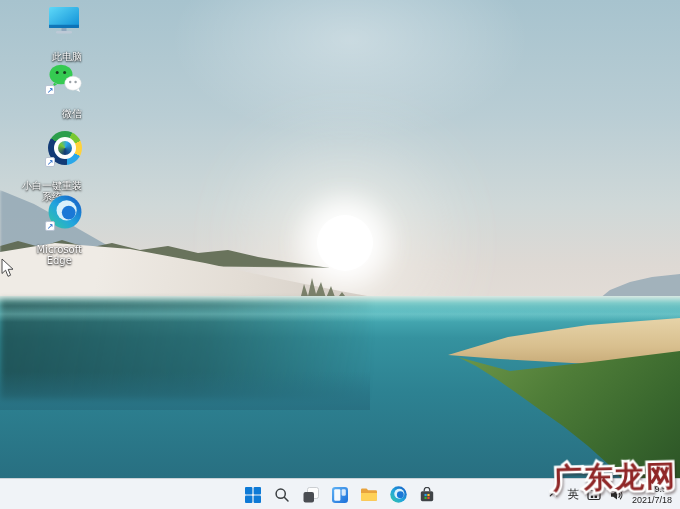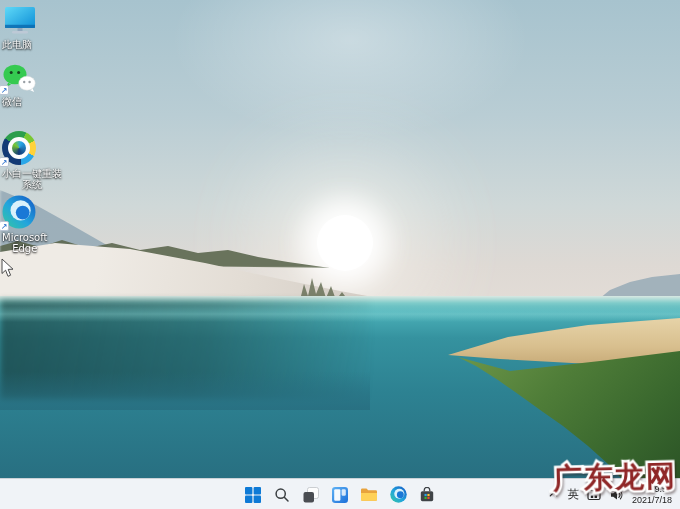--- a/index.html
+++ b/index.html
@@ -41,21 +41,21 @@
   .water-sheen{position:absolute;left:0;top:306px;width:680px;height:16px;
     background:linear-gradient(to bottom,rgba(160,230,225,0),rgba(160,230,225,.35),rgba(160,230,225,0));}
   .reeds{position:absolute;left:440px;top:318px;width:240px;height:52px;
     clip-path:polygon(240px 0,240px 46px,150px 46px,60px 41px,8px 37px,68px 19px,148px 7px);
     background:linear-gradient(to bottom,#e6d3a8 0%,#d8bf8e 55%,#c3a572 100%);filter:blur(.5px);}
   .grass{position:absolute;left:450px;top:345px;width:230px;height:134px;
     clip-path:polygon(8px 12px,60px 26px,150px 16px,230px 6px,230px 134px,172px 134px,158px 119px,138px 101px,113px 81px,93px 67px,68px 49px,48px 35px,26px 21px);
     background:linear-gradient(135deg,#719a4c 0%,#4f7d38 40%,#38662d 75%,#2c5426 100%);}
   .cursor{position:absolute;left:1px;top:258px;}
   
-  .icon-cell{position:absolute;left:2px;width:80px;display:flex;flex-direction:column;align-items:flex-start;cursor:default;}
+  .icon-cell{position:absolute;left:2px;width:80px;display:flex;flex-direction:column;align-items:flex-end;cursor:default;gap:12px;}
   .icon-wrap{position:relative;display:flex;align-items:flex-end;justify-content:center;}
   .icon-label{margin-top:3px;font-size:10px;line-height:11px;color:#ffffff;text-align:center;
     text-shadow:0 1px 2px rgba(0,0,0,.9),0 0 2px rgba(0,0,0,.65);}
   .badge{position:absolute;left:-3px;bottom:-2px;width:10px;height:10px;background:#fff;border:.5px solid #b9c4d3;
     border-radius:2px;font-size:8px;line-height:9px;text-align:center;color:#1a64c8;}
   .xb-icon{width:34px;height:34px;border-radius:50%;position:relative;
     background:conic-gradient(from 210deg,#123a75 0deg 95deg,#2c9e4c 95deg 175deg,#79c832 175deg 215deg,#ffd23a 215deg 268deg,#2aa7e8 268deg 322deg,#123a75 322deg 360deg);}
   .xb-icon::before{content:"";position:absolute;inset:6px;border-radius:50%;background:#fdfdfd;}
   .xb-icon::after{content:"";position:absolute;left:10px;top:10px;width:14px;height:14px;border-radius:50%;
     background:conic-gradient(from 20deg,#2aa7e8,#123a75 45%,#79c832 80%,#2aa7e8);}

